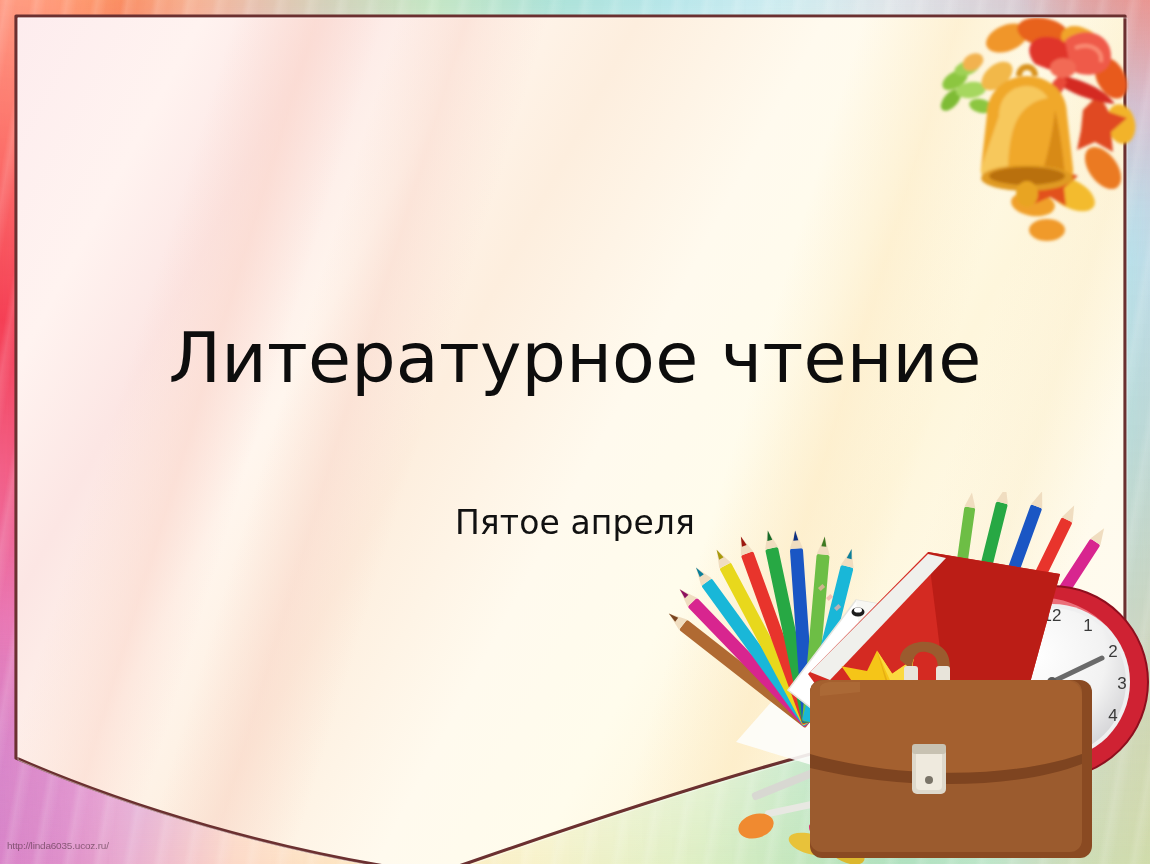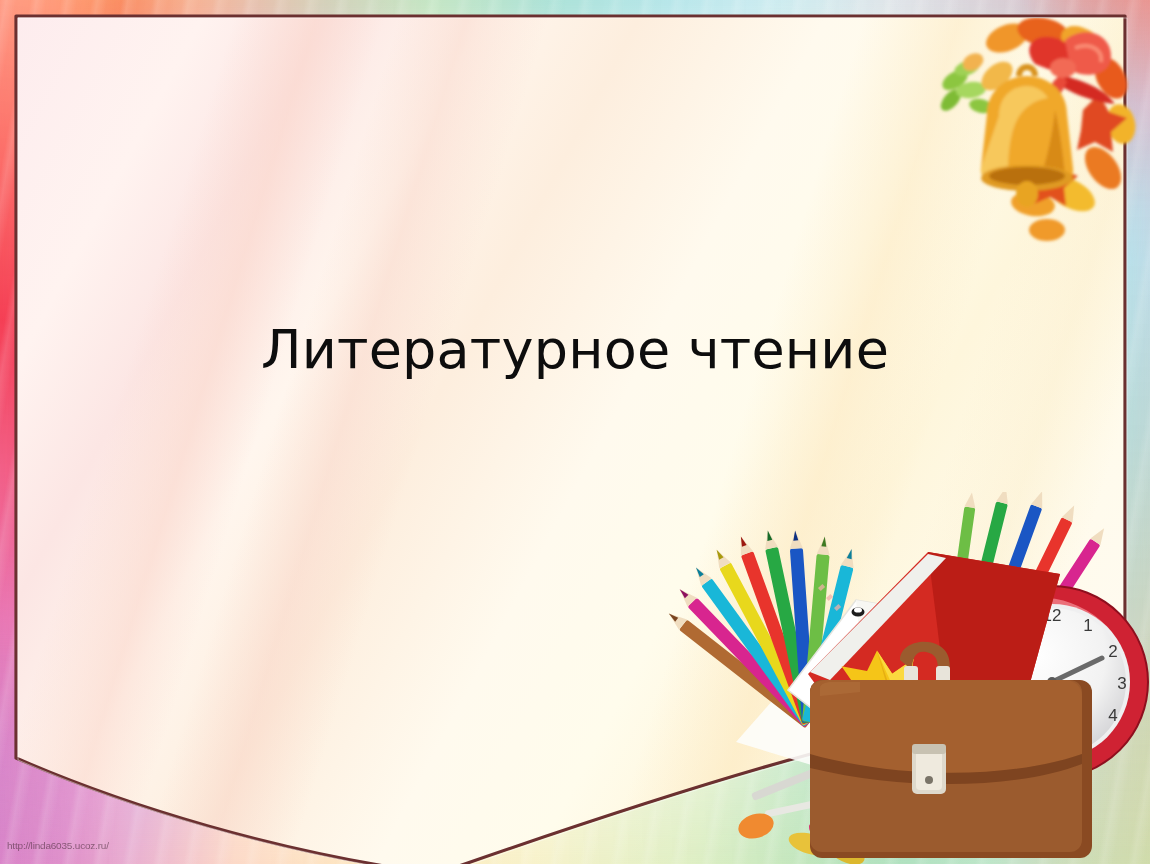--- a/index.html
+++ b/index.html
@@ -127,21 +127,21 @@
       linear-gradient(107deg,rgba(247,206,196,0) 28%,rgba(247,204,190,.40) 33%,rgba(247,206,196,0) 39%),
       linear-gradient(107deg,rgba(252,230,190,0) 62%,rgba(252,228,182,.45) 69%,rgba(252,230,190,0) 76%),
       linear-gradient(107deg,rgba(250,236,200,0) 78%,rgba(250,234,195,.35) 84%,rgba(250,236,200,0) 90%);
   }
   .card-frame{position:absolute;left:0;top:0;pointer-events:none;}
 
   
   .title{
     position:absolute;left:0;right:0;top:322px;
     text-align:center;
-    font-size:54px;font-weight:400;color:#0d0d0d;
+    font-size:70px;font-weight:400;color:#0d0d0d;
     letter-spacing:.2px;line-height:1.05;
     font-family:"DejaVu Sans","Liberation Sans",sans-serif;
   }
   .subtitle{
     position:absolute;left:0;right:0;top:503px;
     text-align:center;
     font-size:33px;font-weight:400;color:#111111;
     letter-spacing:.1px;
     font-family:"DejaVu Sans","Liberation Sans",sans-serif;
   }
@@ -461,16 +461,17 @@
         <rect x="256" y="258" width="26" height="40" rx="4" fill="#efeade"></rect>
         <circle cx="269" cy="288" r="4" fill="#7a7468"></circle>
         <rect x="252" y="252" width="34" height="10" rx="3" fill="#c8c2b2"></rect>
         <path d="M160,196 C160,192 166,190 172,190 L200,190 L200,200 L160,204 Z" fill="#b06f3c" opacity=".6"></path>
       </g>
     </g>
   </svg>
 
   <div class="title">Литературное чтение</div>
 
+  <div class="subtitle">Пятое апреля</div>
 
   <div class="watermark">http://linda6035.ucoz.ru/</div>
 
 </div>
 
 </body></html>

